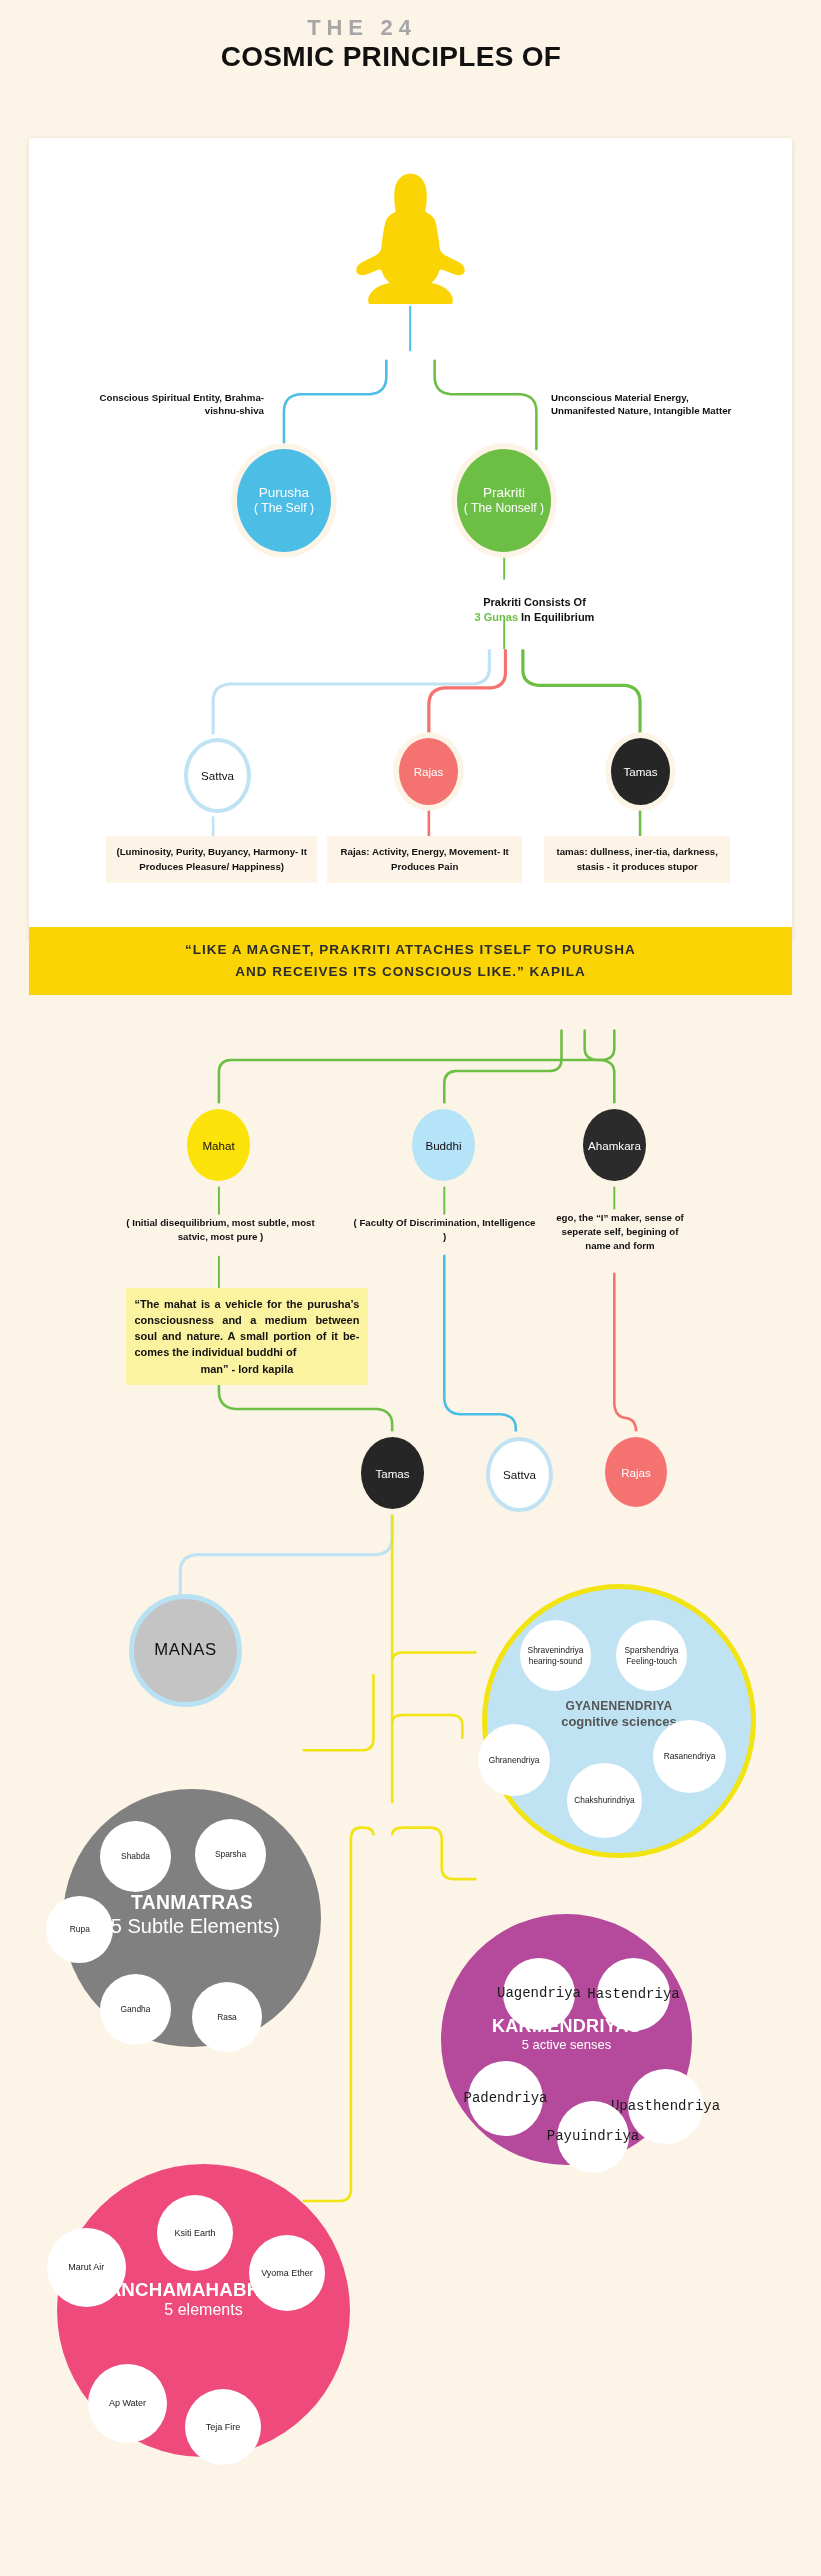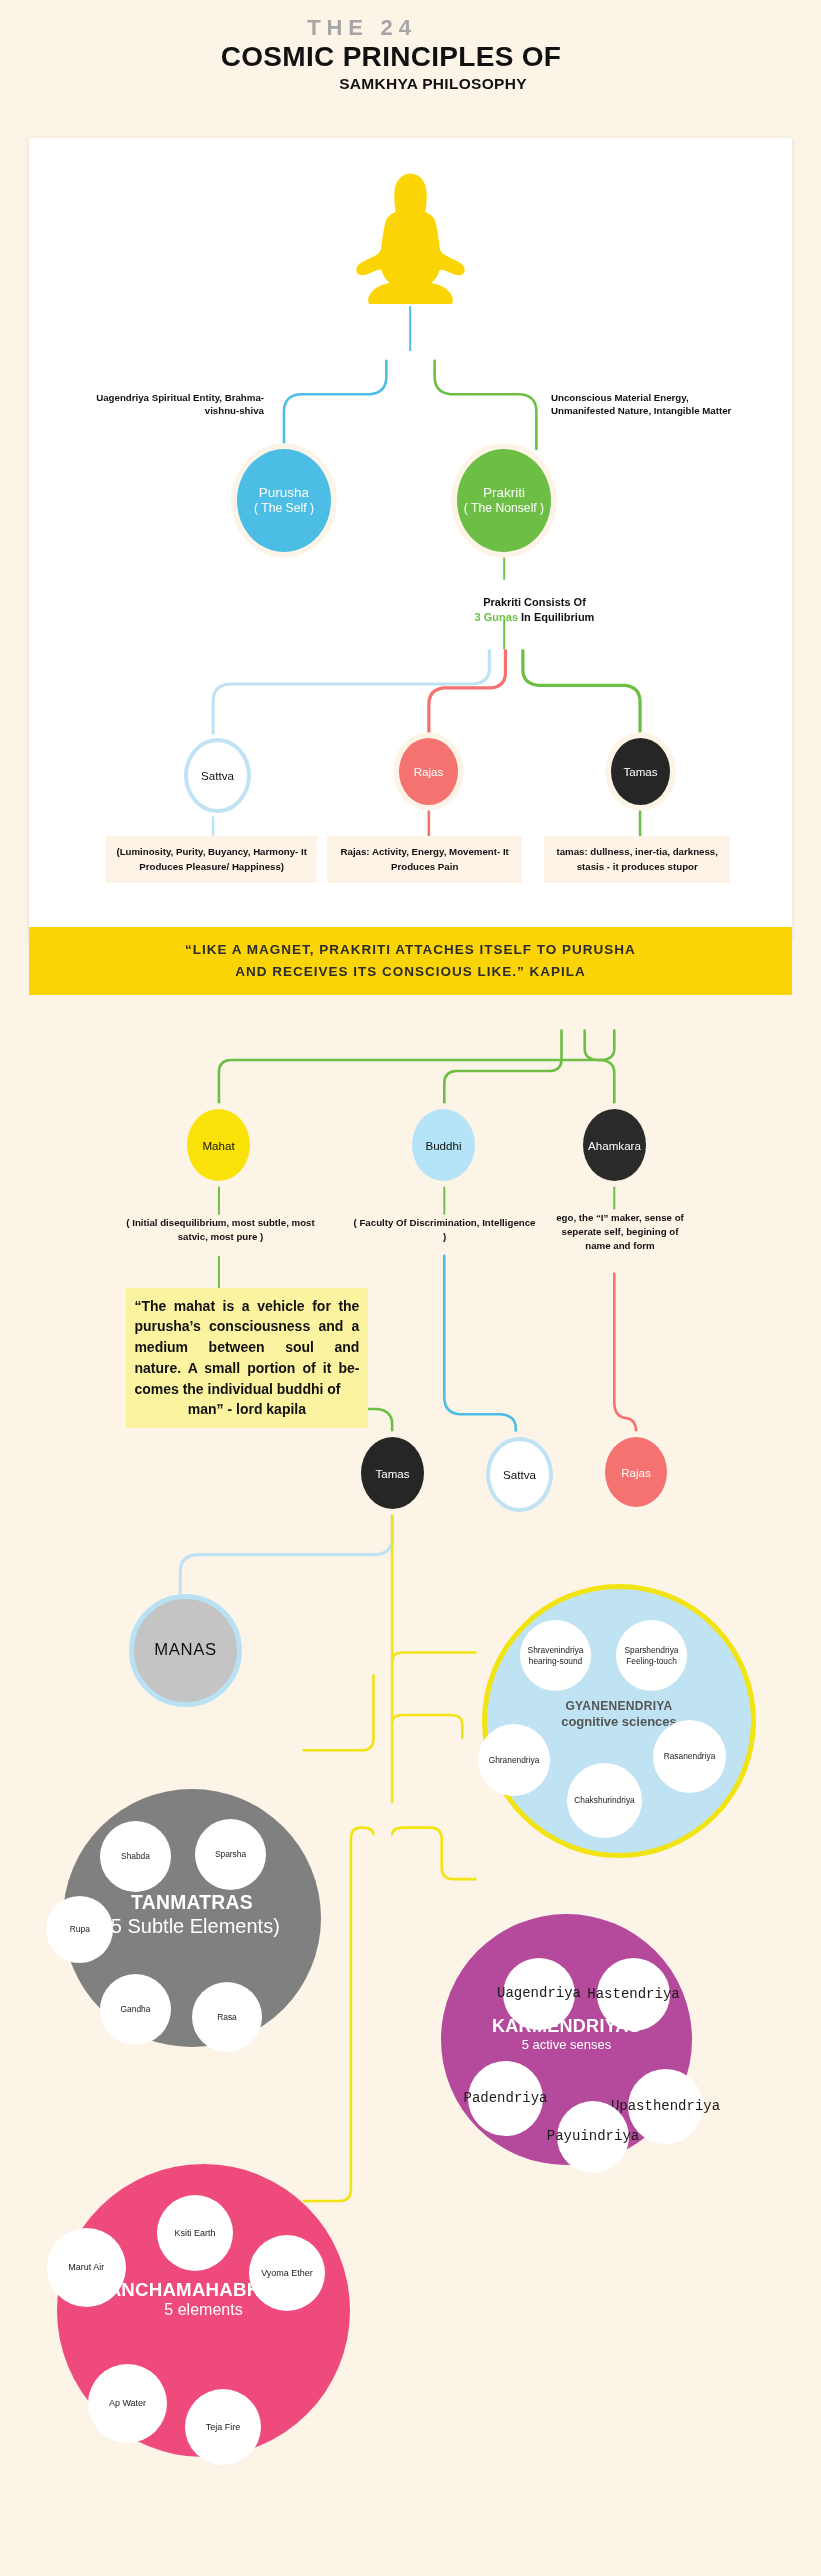--- a/index.html
+++ b/index.html
@@ -98,21 +98,21 @@
   .t2lbl{font-size:11.6px;}
 
   .t2cap{font-size:9.7px; line-height:1.45; font-weight:700; color:#111; text-align:center;}
   #mahat-cap{left:111px; top:1216px; width:219px;}
   #buddhi-cap{left:351px; top:1216px; width:187px;}
   #ahamkara-cap{left:551px; top:1211px; width:138px;}
 
   #mahat-quote{
     left:126px; top:1288px; width:225px;
     background:#fcf3a0; padding:7.7px 8.4px;
-    font-size:14px; line-height:1.48; color:#111; text-align:justify;
+    font-size:11px; line-height:1.48; color:#111; text-align:justify;
     font-weight:700;
   }
   #mahat-quote .last{display:block;text-align:center;}
 
   
   #tamas2{left:361px; top:1437px; width:63px; height:72px; background:#262626; color:#fff;}
   #sattva2{left:486px; top:1437px; width:59px; height:67px;
            background:#fff; border:4.5px solid #bfe3f2; color:#111;}
   #rajas2{left:605px; top:1437px; width:62px; height:70px; background:#f4726f; color:#fff;}
 
@@ -219,30 +219,29 @@
   <path d="M580 2600 L580 2700 Q580 2718 562 2718 L470 2718" stroke="#f2e313" stroke-width="4" fill="none"></path>
 
   <path d="M609 2850 Q609 2838 626 2838 L668 2838 Q686 2838 686 2856 L686 2900 Q686 2918 704 2918 L740 2918" stroke="#f2e313" stroke-width="4" fill="none"></path>
 
   <path d="M580 2850 Q580 2838 564 2838 L560 2838 Q545 2838 545 2856 L545 3400 Q545 3418 527 3418 L470 3418" stroke="#f2e313" stroke-width="4" fill="none"></path>
 </svg>
 
 <div class="abs" id="header">
   <div id="kicker">THE 24</div>
   <div id="title">COSMIC PRINCIPLES OF</div>
-  <div id="subtitle">SAMKHYA PHILOSOPHY</div>
 </div>
 
 <div class="abs" id="yogi">
   <svg viewBox="0 0 200 215">
     <path fill="#fbd405" d="M100 4c-16 0-26 14-27 31-1 13 1 26 2 34-8 3-16 9-18 20-3 14-5 30-6 40-1 6-4 10-10 13l-22 11c-7 4-11 9-10 15 1 7 9 9 17 6l20-8c3-1 5 0 6 3 2 8 7 14 13 19-16 3-30 10-35 23-4 12 3 21 16 20-7 5-10 13-5 20 5 8 16 9 26 6 17-5 28-9 33-9s16 4 33 9c10 3 21 2 26-6 5-7 2-15-5-20 13 1 20-8 16-20-5-13-19-20-35-23 6-5 11-11 13-19 1-3 3-4 6-3l20 8c8 3 16 1 17-6 1-6-3-11-10-15l-22-11c-6-3-9-7-10-13-1-10-3-26-6-40-2-11-10-17-18-20 1-8 3-21 2-34-1-17-11-31-27-31z"></path>
   </svg>
 </div>
 
-<div class="abs capt" id="purusha-caption">Uagendriya Spiritual Entity, Brahma-vishnu-shiva</div>
+<div class="abs capt" id="purusha-caption">Conscious Spiritual Entity, Brahma-vishnu-shiva</div>
 <div class="abs capt" id="prakriti-caption">Unconscious Material Energy, Unmanifested Nature,  Intangible Matter</div>
 
 <div class="abs node" id="purusha">
   <span class="l1">Purusha</span>
   <span class="l2">( The Self )</span>
 </div>
 <div class="abs node" id="prakriti">
   <span class="l1">Prakriti</span>
   <span class="l2">( The Nonself )</span>
 </div>

